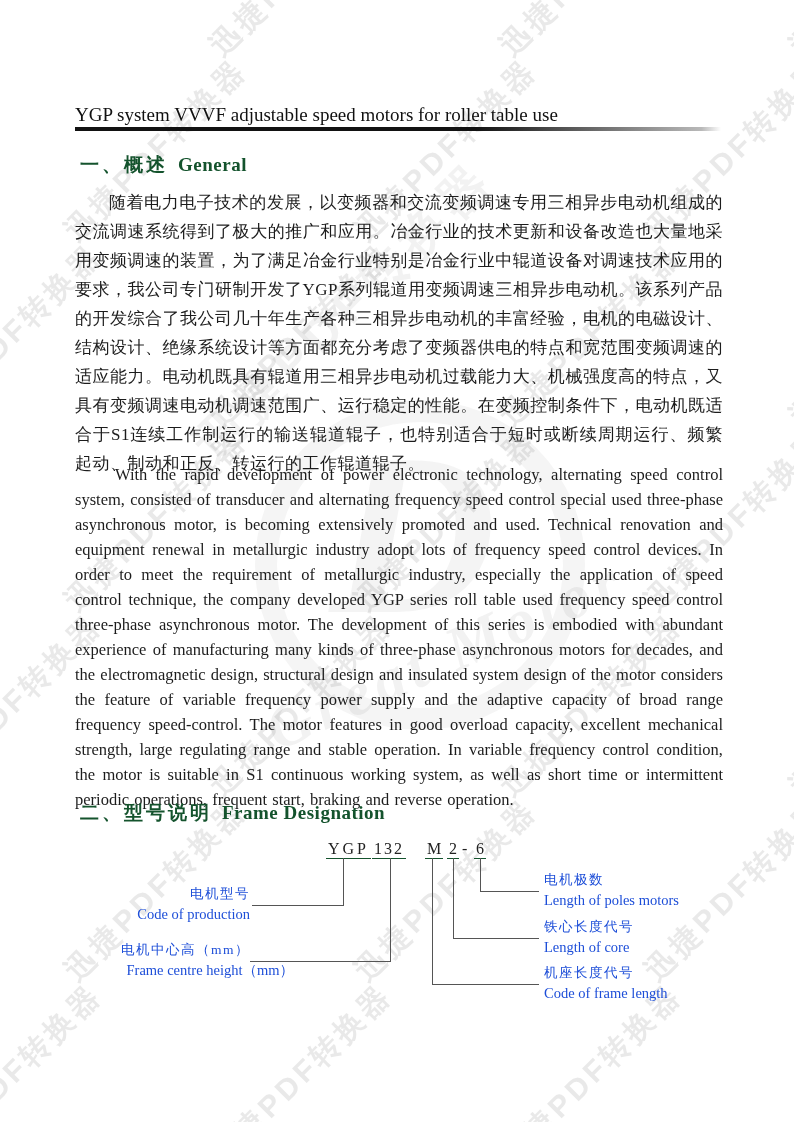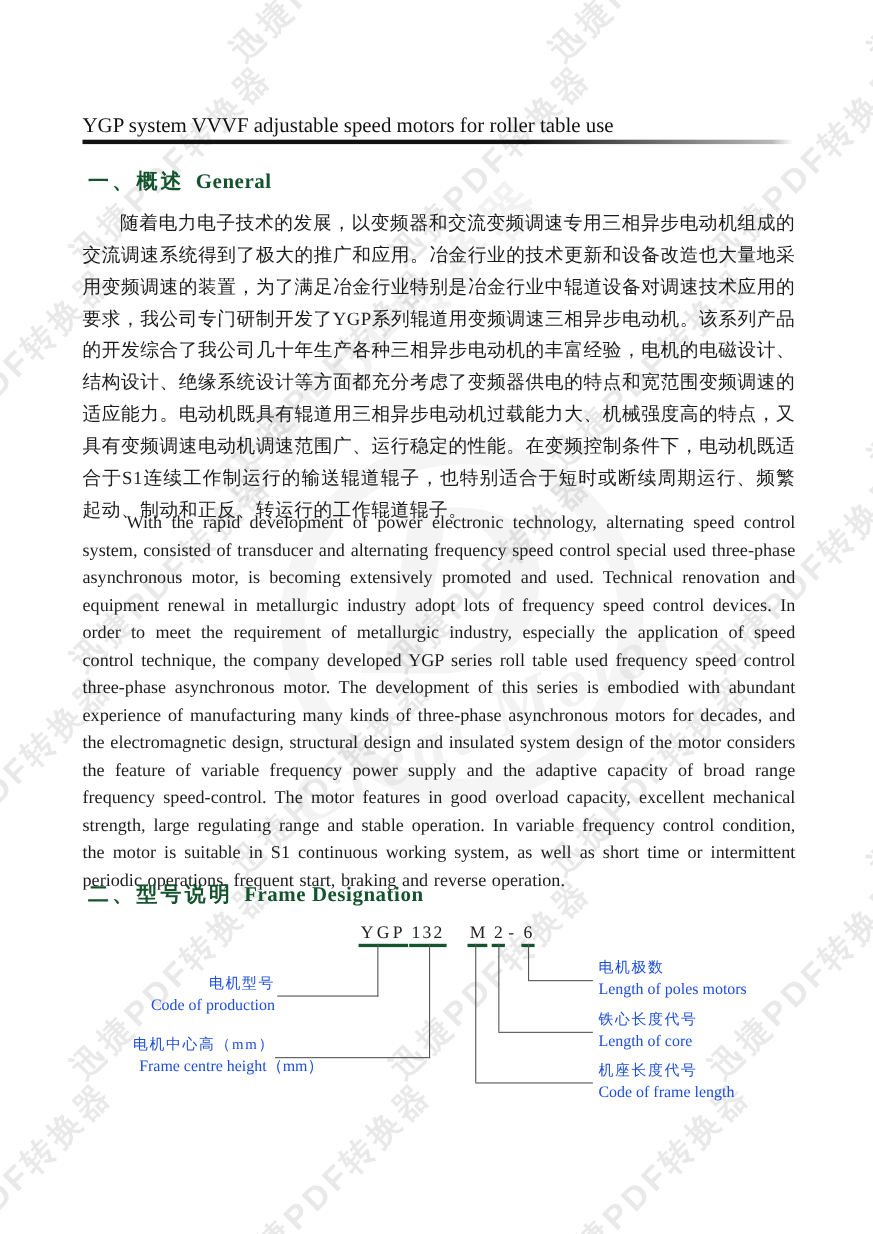--- a/index.html
+++ b/index.html
@@ -62,21 +62,21 @@
   .para {
     position:absolute; left:75px; width:648px;
     text-align:justify; color:#1c1c1c;
   }
   .para-zh { top:188px; font-size:17px; line-height:29px; letter-spacing:0.5px; text-indent:34px; }
   .para-en { top:462px; font-size:16.5px; line-height:25px; text-indent:40px;
              word-spacing:1px; }
   
   .code-part {
     position:absolute; top:841px; font-size:16px; color:#222;
-    border-bottom:3px solid #14532d; padding:0 2px 1px 2px; line-height:16px;
+    border-bottom:1px solid #14532d; padding:0 2px 1px 2px; line-height:16px;
   }
   .code-sep { position:absolute; top:841px; font-size:16px; color:#222; line-height:16px; }
   .dline { position:absolute; background:#555; }
   .lbl {
     position:absolute; color:#1d4ed8; white-space:nowrap; line-height:16px;
   }
   .lbl.zh { font-size:13.5px; letter-spacing:1.5px; }
   .lbl.en { font-size:14.5px; }
   .lbl-left { left:75px; width:175px; text-align:right; }
   .lbl-right { left:544px; text-align:left; }

